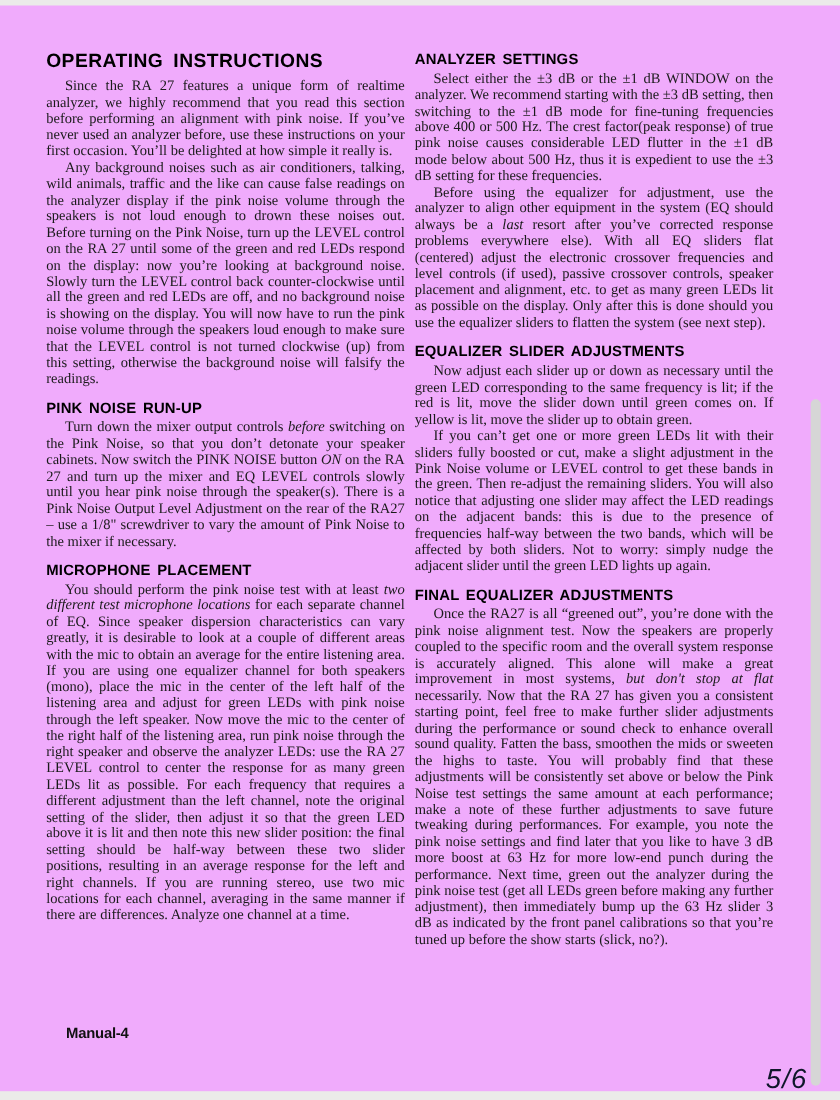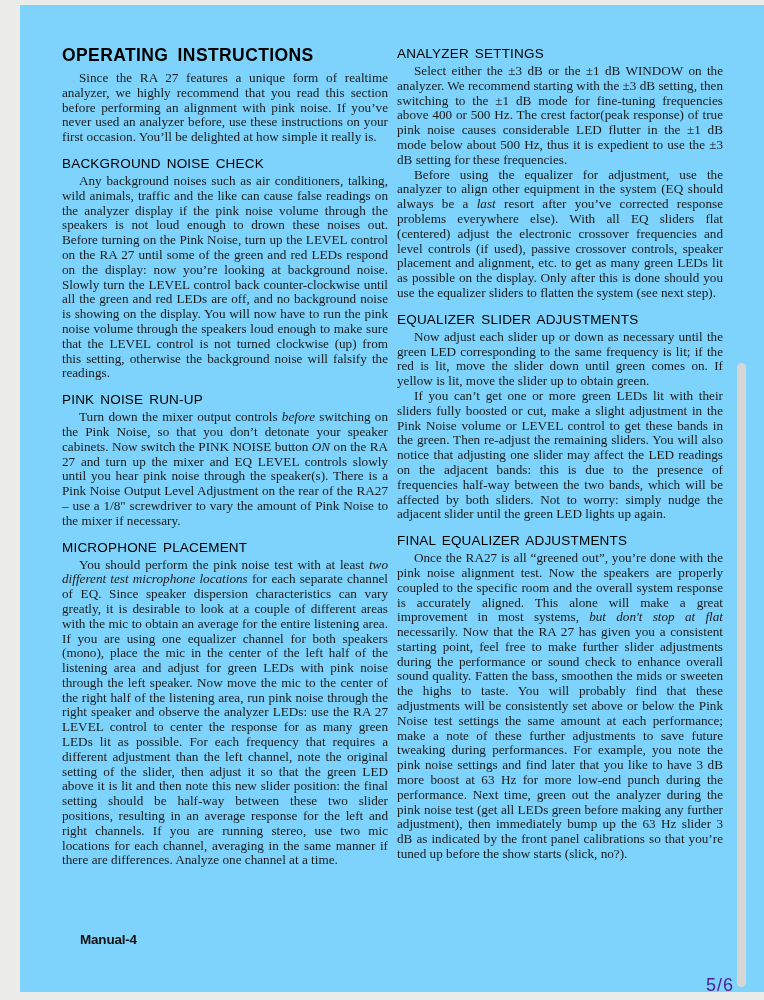--- a/index.html
+++ b/index.html
@@ -8,42 +8,41 @@
     width: 764px; height: 1000px;
     background: #ebebe9;
     font-family: "Liberation Serif", serif;
     color: #1a1a1a;
     position: relative;
     overflow: hidden;
   }
   .page {
     position: absolute;
     top: 5px; left: 0; right: 0; bottom: 8px;
-    background: #7dd3fc;
+    background: #f0abfc;
     overflow: hidden;
-    margin-left: 20px;
   }
   .content {
     display: flex;
     gap: 9px;
     padding: 40px 62px 0 42px;
   }
   .col { width: 326px; flex: 0 0 326px; }
   .doc-title {
     font-family: "Liberation Sans", sans-serif;
     font-weight: 700;
     font-size: 17.5px;
     letter-spacing: 0.4px;
     word-spacing: 4px;
     margin: 0 0 5px 0;
     color: #000;
   }
   .sec-heading {
     font-family: "Liberation Sans", sans-serif;
-    font-weight: 400;
+    font-weight: 700;
     font-size: 13.5px;
     letter-spacing: 0.2px;
     word-spacing: 2px;
     margin: 11px 0 3px 0;
     color: #000;
   }
   .col .section:first-child .sec-heading { margin-top: 1px; }
   p.body-par {
     font-size: 13.2px;
     line-height: 14.8px;
@@ -61,23 +60,24 @@
     font-weight: 700;
     font-size: 13.5px;
     letter-spacing: -0.2px;
     color: #111;
   }
   .page-indicator {
     position: absolute;
     right: 30px;
     bottom: 4px;
     font-family: "Liberation Sans", sans-serif;
-    font-size: 18px;
-    color: #4c1d95;
+    font-size: 25px;
+    color: #0f172a;
     letter-spacing: 1px;
+    font-style: italic;
   }
   .scrollbar-thumb {
     position: absolute;
     left: 737px;
     top: 363px;
     width: 9px;
     height: 624px;
     background: #d6d6d6;
     border-radius: 5px;
   }
@@ -88,21 +88,20 @@
 <div class="page">
   <div class="content">
 
     <div class="col">
       <div class="section">
         <h1 class="doc-title">OPERATING INSTRUCTIONS</h1>
         <p class="body-par">Since the RA 27 features a unique form of realtime analyzer, we highly recommend that you read this section before performing an alignment with pink noise. If you’ve never used an analyzer before, use these instructions on your first occasion. You’ll be delighted at how simple it really is.</p>
       </div>
 
       <div class="section">
-        <h2 class="sec-heading">BACKGROUND NOISE CHECK</h2>
         <p class="body-par">Any background noises such as air conditioners, talking, wild animals, traffic and the like can cause false readings on the analyzer display if the pink noise volume through the speakers is not loud enough to drown these noises out. Before turning on the Pink Noise, turn up the LEVEL control on the RA 27 until some of the green and red LEDs respond on the display: now you’re looking at background noise. Slowly turn the LEVEL control back counter-clockwise until all the green and red LEDs are off, and no background noise is showing on the display. You will now have to run the pink noise volume through the speakers loud enough to make sure that the LEVEL control is not turned clockwise (up) from this setting, otherwise the background noise will falsify the readings.</p>
       </div>
 
       <div class="section">
         <h2 class="sec-heading">PINK NOISE RUN-UP</h2>
         <p class="body-par">Turn down the mixer output controls <i>before</i> switching on the Pink Noise, so that you don’t detonate your speaker cabinets. Now switch the PINK NOISE button <i>ON</i> on the RA 27 and turn up the mixer and EQ LEVEL controls slowly until you hear pink noise through the speaker(s). There is a Pink Noise Output Level Adjustment on the rear of the RA27 – use a 1/8" screwdriver to vary the amount of Pink Noise to the mixer if necessary.</p>
       </div>
 
       <div class="section">
         <h2 class="sec-heading">MICROPHONE PLACEMENT</h2>

